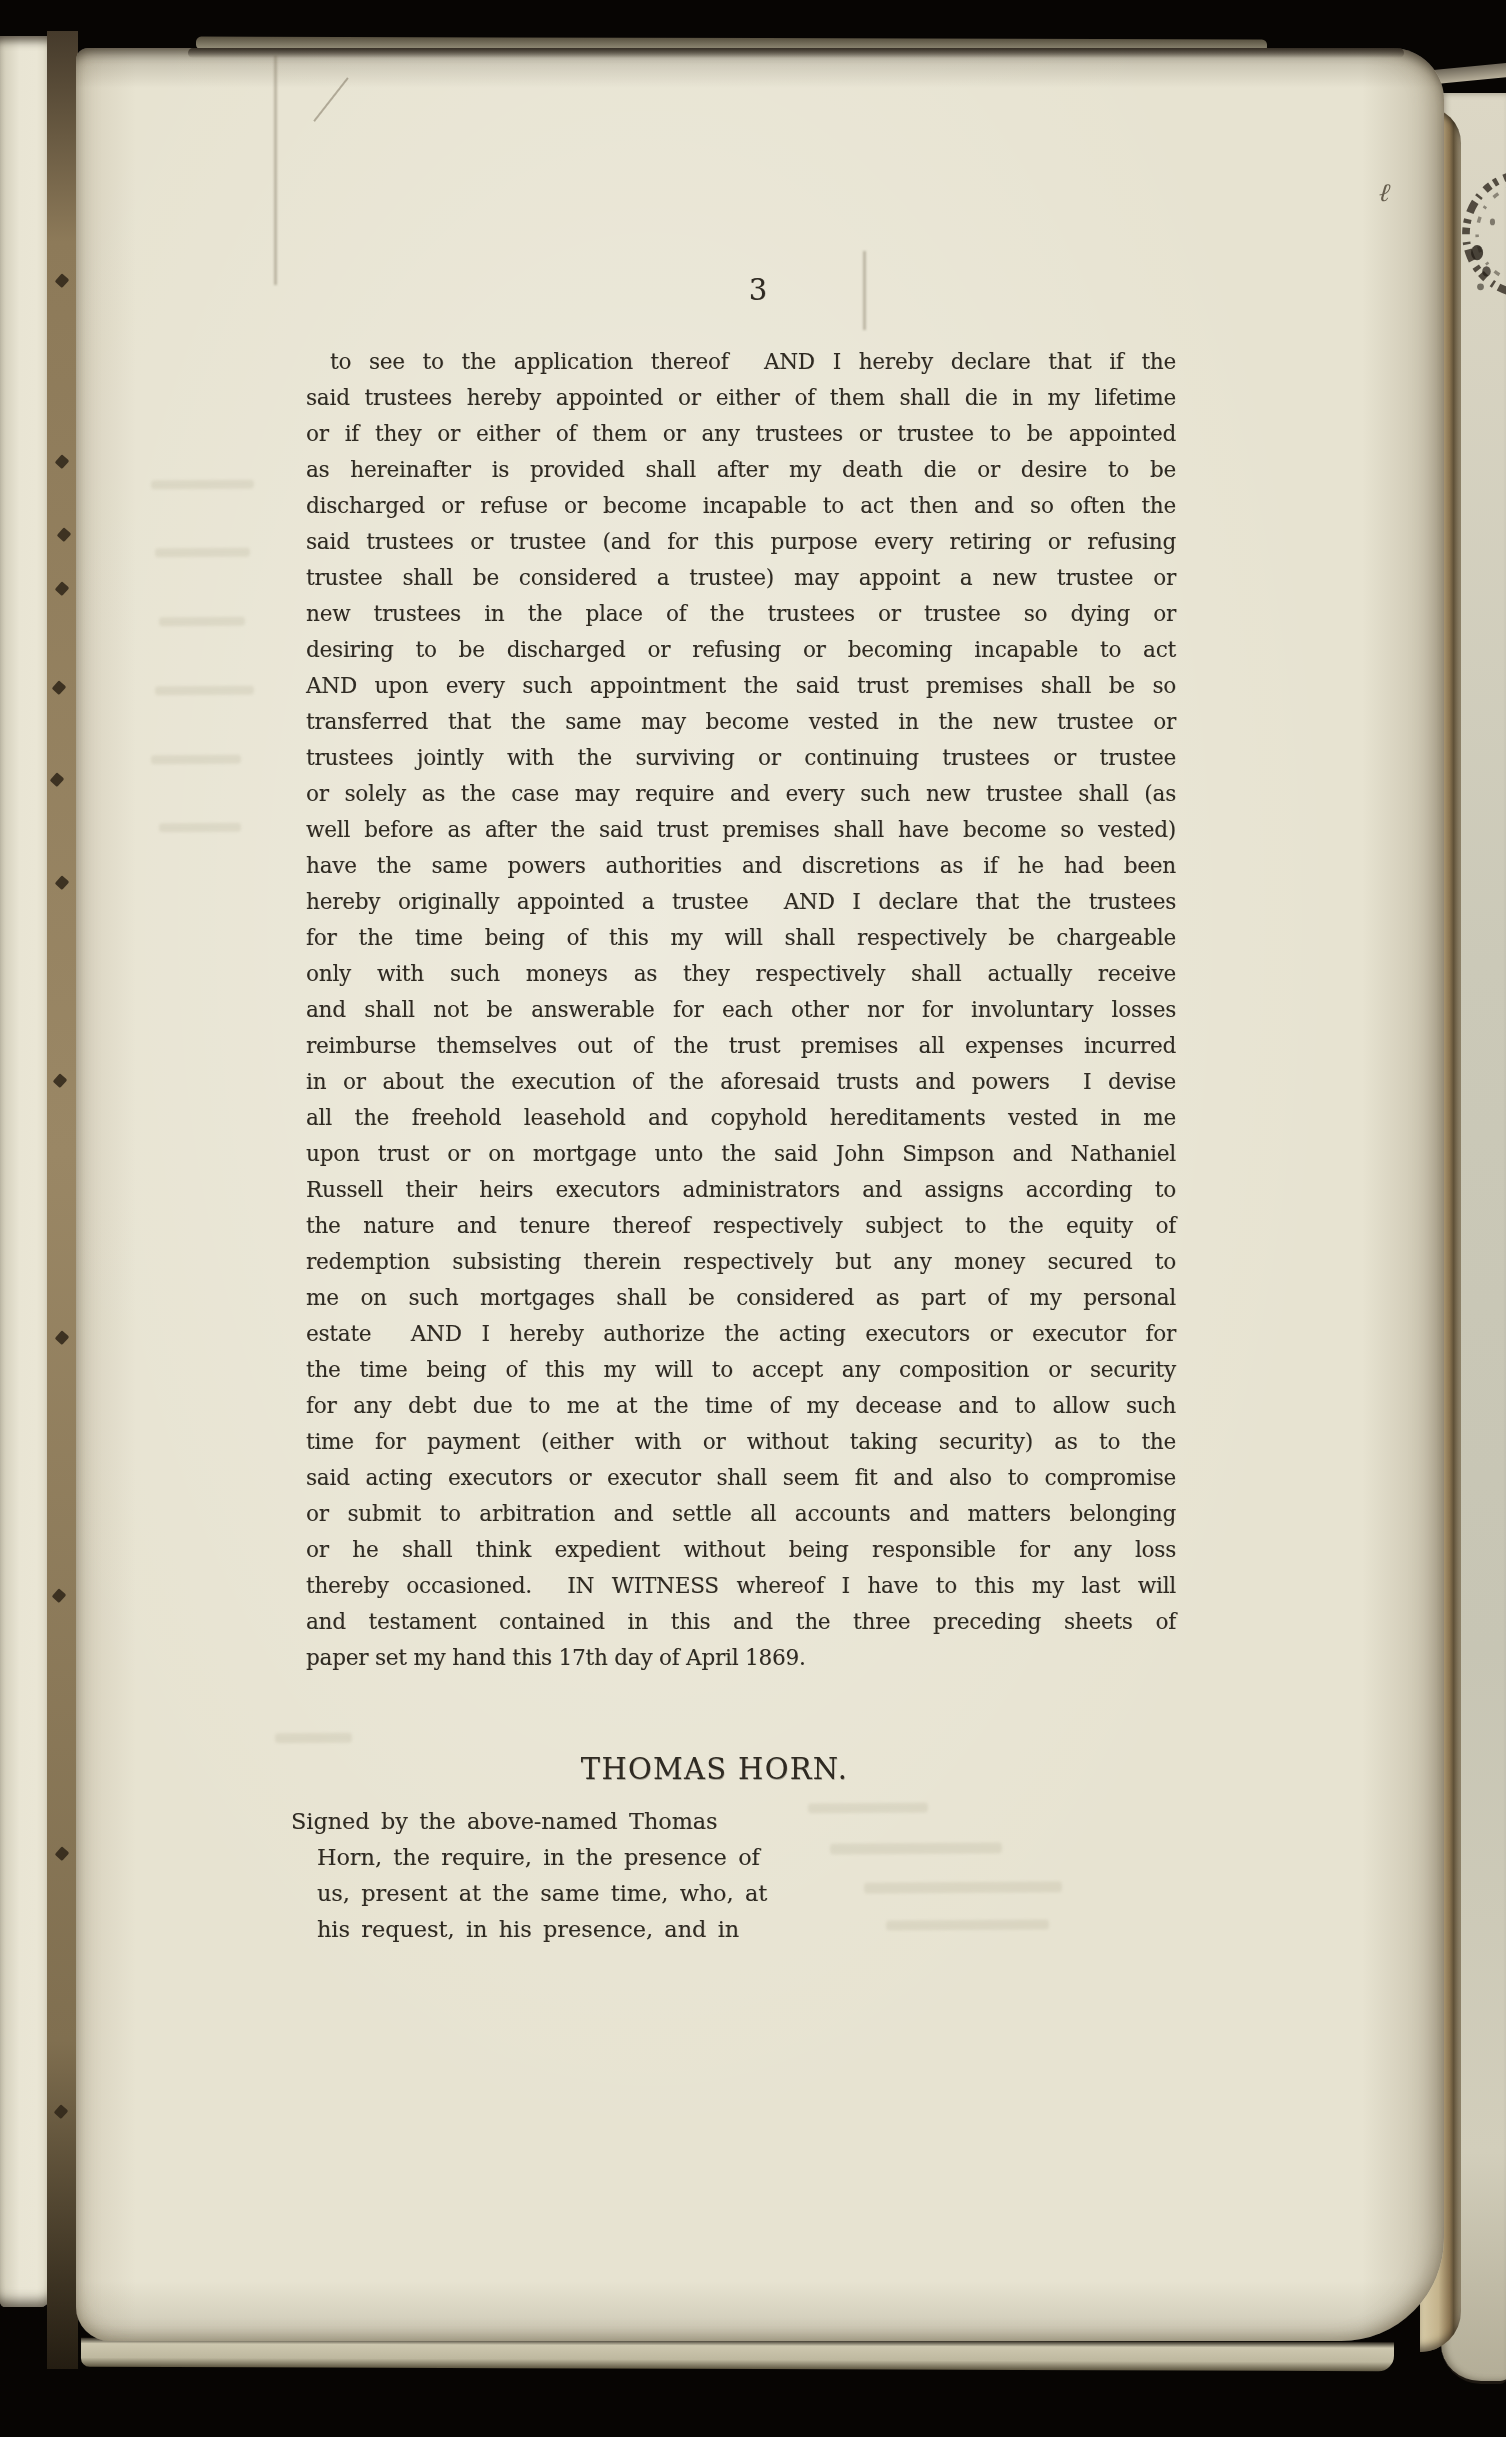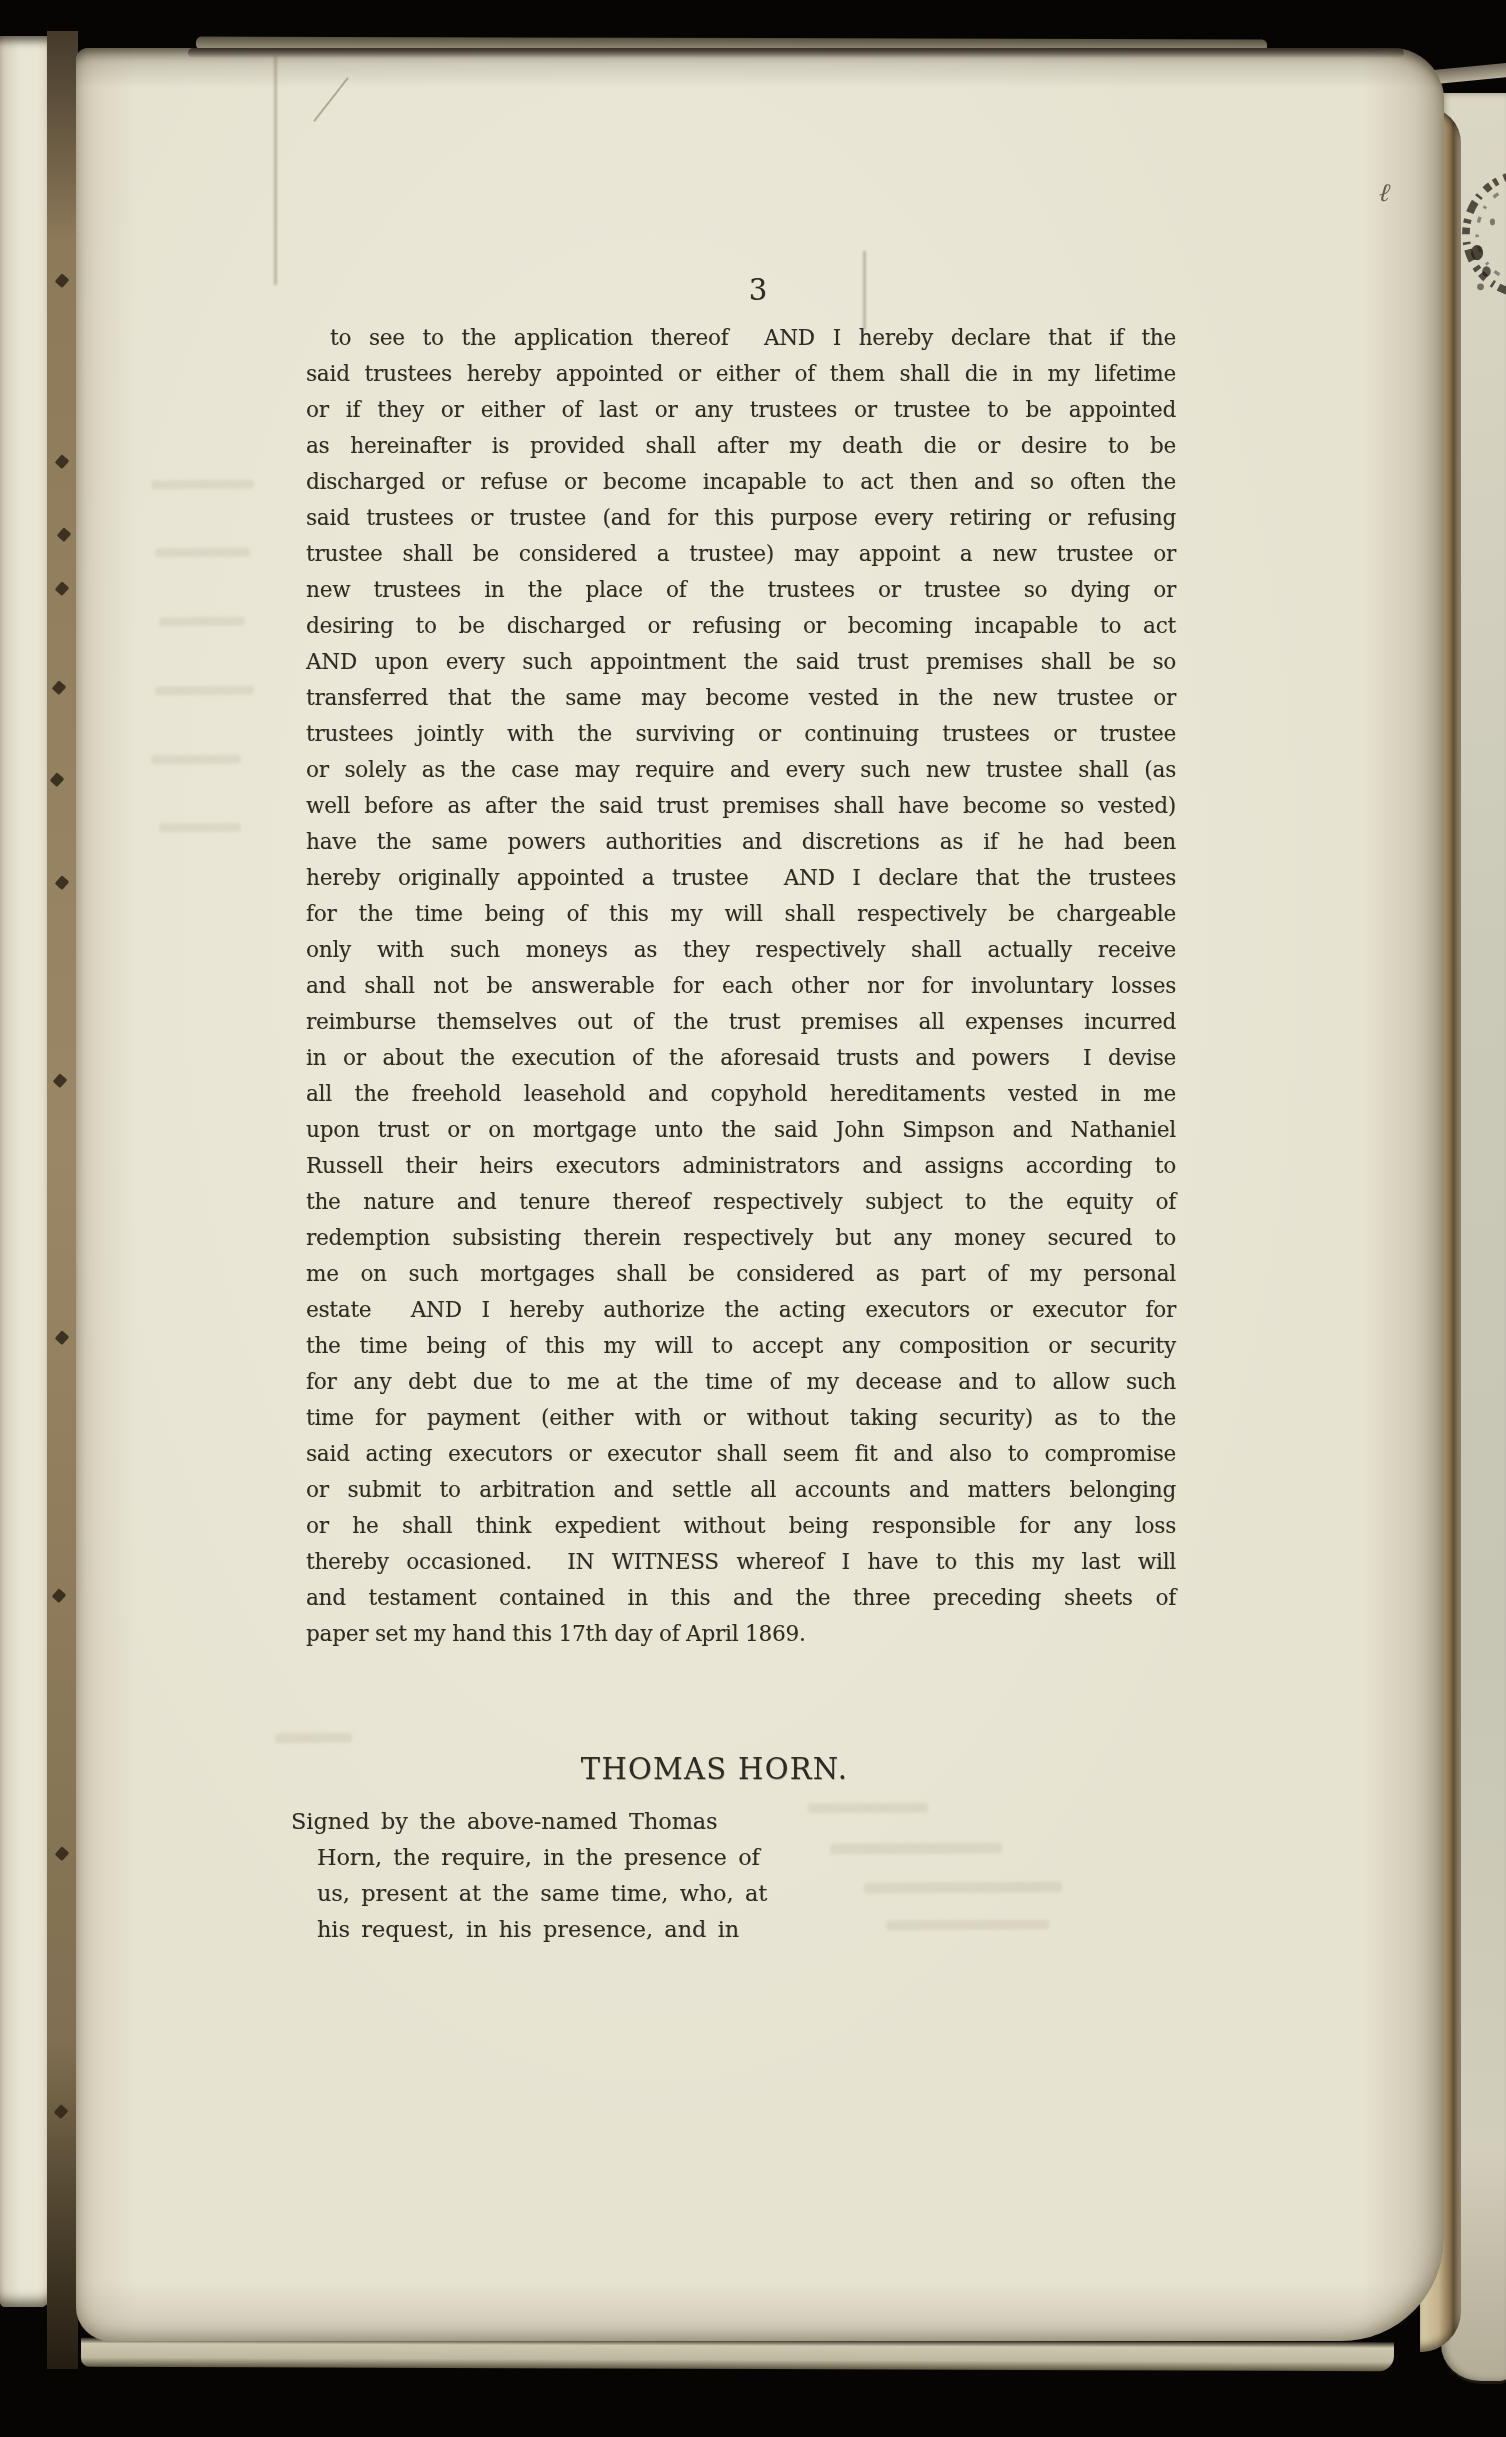--- a/index.html
+++ b/index.html
@@ -86,21 +86,21 @@
     font-size:29px;color:var(--ink);
     text-shadow:0.4px 0.4px 0 rgba(47,42,35,.35);
   }
   .body-text{
     position:absolute;left:230px;top:272px;width:870px;
     font-size:21.5px;line-height:36px;letter-spacing:-0.2px;
     color:var(--ink);
     text-shadow:0.4px 0.4px 0 rgba(47,42,35,.3);
   }
   .body-text .line{text-align:justify;text-align-last:justify;}
-  .body-text .line:first-child{padding-left:24px;box-sizing:border-box;}
+  .body-text .line:first-child{padding-left:24px;box-sizing:border-box;margin-top:24px;}
   .body-text .line:last-child{text-align-last:left;}
   .signature{
     position:absolute;left:230px;top:1704px;width:870px;
     box-sizing:border-box;padding-right:53px;
     text-align:center;font-size:29px;letter-spacing:1.3px;
     color:var(--ink);text-shadow:0.5px 0.5px 0 rgba(47,42,35,.35);
   }
   .attest{
     position:absolute;left:215px;top:1755px;width:567px;
     font-size:22.3px;line-height:36px;word-spacing:4.3px;
@@ -156,21 +156,21 @@
   <div class="bottom-strip"></div>
 
   <div class="page">
     <div class="top-burn"></div>
 
     <div class="pageno">3</div>
 
     <div class="body-text">
         <div class="line">to see to the application thereof &nbsp;AND I hereby declare that if the</div>
         <div class="line">said trustees hereby appointed or either of them shall die in my lifetime</div>
-        <div class="line">or if they or either of last or any trustees or trustee to be appointed</div>
+        <div class="line">or if they or either of them or any trustees or trustee to be appointed</div>
         <div class="line">as hereinafter is provided shall after my death die or desire to be</div>
         <div class="line">discharged or refuse or become incapable to act then and so often the</div>
         <div class="line">said trustees or trustee (and for this purpose every retiring or refusing</div>
         <div class="line">trustee shall be considered a trustee) may appoint a new trustee or</div>
         <div class="line">new trustees in the place of the trustees or trustee so dying or</div>
         <div class="line">desiring to be discharged or refusing or becoming incapable to act</div>
         <div class="line">AND upon every such appointment the said trust premises shall be so</div>
         <div class="line">transferred that the same may become vested in the new trustee or</div>
         <div class="line">trustees jointly with the surviving or continuing trustees or trustee</div>
         <div class="line">or solely as the case may require and every such new trustee shall (as</div>

